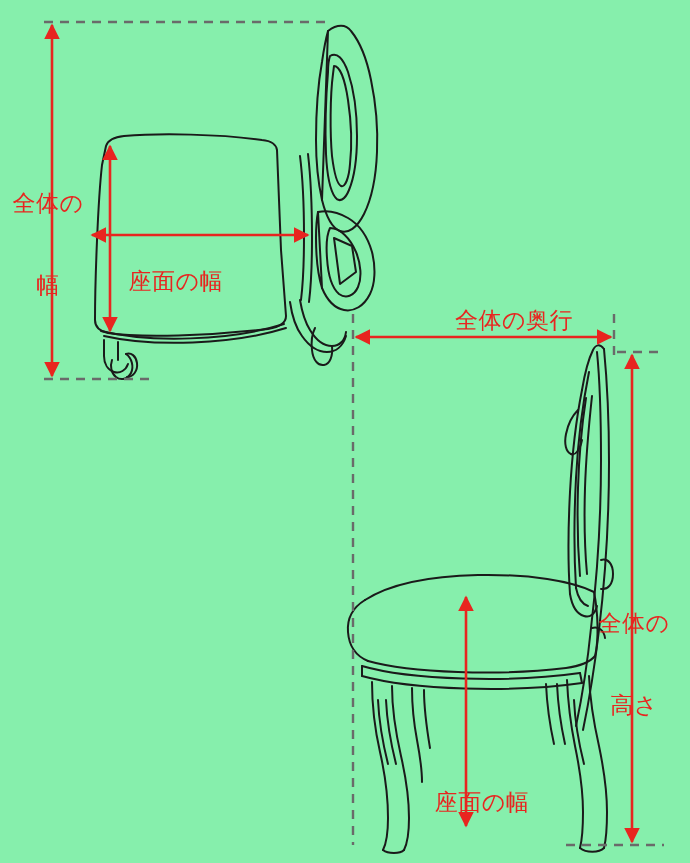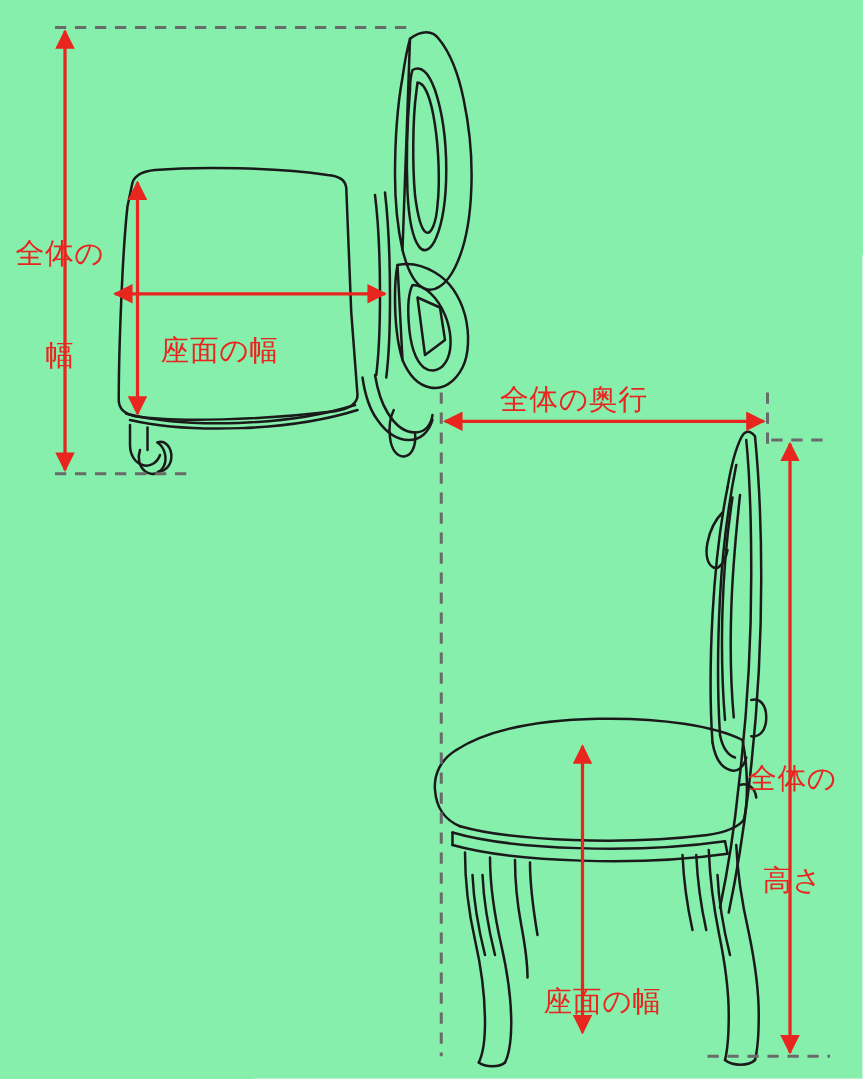--- a/index.html
+++ b/index.html
@@ -26,21 +26,21 @@
     font-size: 23px;
     line-height: 1.18;
     letter-spacing: 0.5px;
     white-space: pre;
     text-align: center;
     user-select: none;
   }
   .lbl-overall-width   { left: 6px;   top: 136px;  width: 84px;  }
   .lbl-seat-depth      { left: 143px; top: 203px;  width: 148px; }
   .lbl-seat-width      { left: 95px;  top: 268px;  width: 128px; text-align: right; }
-  .lbl-overall-depth   { left: 384px; top: 307px;  width: 150px; }
+  .lbl-overall-depth   { left: 423px; top: 307px;  width: 150px; text-align: right; }
   .lbl-overall-height  { left: 592px; top: 556px;  width: 84px;  }
   .lbl-seat-height     { left: 408px; top: 735px;  width: 148px; }
 </style>
 </head>
 <body>
 
 <div id="stage">
 
   <svg class="layer" viewBox="0 0 690 863">
     <g fill="none" stroke="#1a1a1a" stroke-linejoin="round" stroke-linecap="round">

